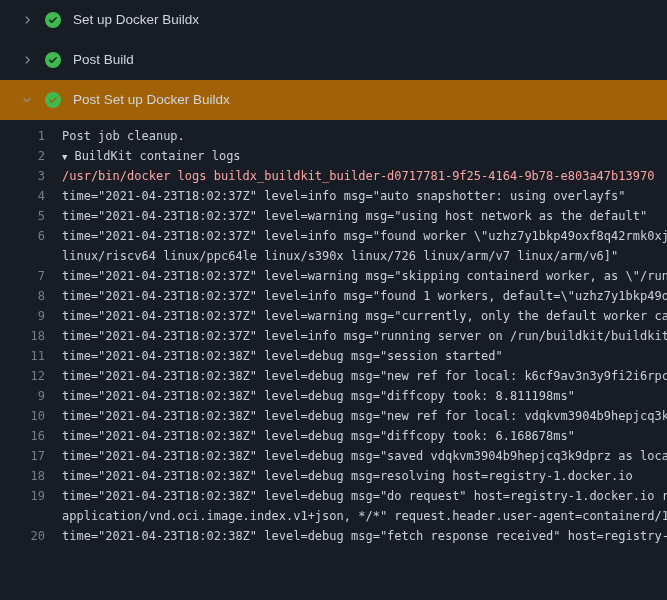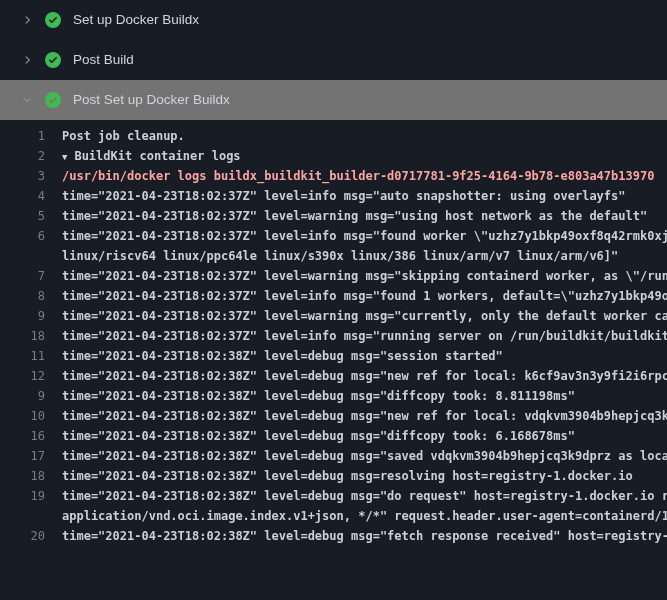--- a/index.html
+++ b/index.html
@@ -10,37 +10,37 @@
     font-family: "Liberation Sans", "DejaVu Sans", sans-serif;
   }
   .viewport { width: 667px; height: 600px; overflow: hidden; position: relative; }
 
   
   .step {
     height: 40px; display: flex; align-items: center; gap: 11px;
     padding: 0 20px; cursor: pointer;
     color: #ced6de; font-size: 13.5px; line-height: 1;
   }
-  .step.expanded { background: #737373; }
+  .step.expanded { background: #a16207; }
   .chev { color: #8b949e; width: 14px; display: flex; justify-content: center; align-items: center; flex: 0 0 14px; }
   .check { color: #3fb950; display: flex; align-items: center; flex: 0 0 16px; }
   .lbl { padding-left: 1px; }
 
   
   .log {
     padding-top: 6px;
     font-family: "DejaVu Sans Mono", "Liberation Mono", monospace;
     font-size: 12px; line-height: 20px; color: #c9d1d9;
   }
   .row { display: flex; height: 20px; overflow: hidden; white-space: pre; }
   .num {
     flex: 0 0 45px; text-align: right; color: #747f8b;
     cursor: pointer; user-select: none;
   }
-  .txt { padding-left: 17px; flex: 1; overflow: hidden; font-weight: bold; }
+  .txt { padding-left: 17px; flex: 1; overflow: hidden; }
   .row.command .txt { color: #fca5a5; }
   .group-toggle { cursor: pointer; }
   .tri { display: inline-block; font-size: 9px; margin-right: 7px; color: #c9d1d9; }
 </style>
 </head>
 <body>
 
 <div class="viewport">
   <div>
       <div class="step">
@@ -83,21 +83,21 @@
         <span class="lbl">Post Set up Docker Buildx</span>
       </div>
     </div>
   <div class="log">
       <div class="row plain"><span class="num">1</span><span class="txt">Post job cleanup.</span></div>
       <div class="row group"><span class="num">2</span><span class="txt group-toggle"><span class="tri">▼</span><span>BuildKit container logs</span></span></div>
       <div class="row command"><span class="num">3</span><span class="txt">/usr/bin/docker logs buildx_buildkit_builder-d0717781-9f25-4164-9b78-e803a47b13970</span></div>
       <div class="row plain"><span class="num">4</span><span class="txt">time="2021-04-23T18:02:37Z" level=info msg="auto snapshotter: using overlayfs"</span></div>
       <div class="row plain"><span class="num">5</span><span class="txt">time="2021-04-23T18:02:37Z" level=warning msg="using host network as the default"</span></div>
       <div class="row plain"><span class="num">6</span><span class="txt">time="2021-04-23T18:02:37Z" level=info msg="found worker \"uzhz7y1bkp49oxf8q42rmk0xj</span></div>
-      <div class="row plain"><span class="num"></span><span class="txt">linux/riscv64 linux/ppc64le linux/s390x linux/386 linux/arm/v7 linux/arm/v6]"</span></div>
+      <div class="row plain"><span class="num"></span><span class="txt">linux/riscv64 linux/ppc64le linux/s390x linux/726 linux/arm/v7 linux/arm/v6]"</span></div>
       <div class="row plain"><span class="num">7</span><span class="txt">time="2021-04-23T18:02:37Z" level=warning msg="skipping containerd worker, as \"/run</span></div>
       <div class="row plain"><span class="num">8</span><span class="txt">time="2021-04-23T18:02:37Z" level=info msg="found 1 workers, default=\"uzhz7y1bkp49o</span></div>
       <div class="row plain"><span class="num">9</span><span class="txt">time="2021-04-23T18:02:37Z" level=warning msg="currently, only the default worker ca</span></div>
       <div class="row plain"><span class="num">18</span><span class="txt">time="2021-04-23T18:02:37Z" level=info msg="running server on /run/buildkit/buildkit</span></div>
       <div class="row plain"><span class="num">11</span><span class="txt">time="2021-04-23T18:02:38Z" level=debug msg="session started"</span></div>
       <div class="row plain"><span class="num">12</span><span class="txt">time="2021-04-23T18:02:38Z" level=debug msg="new ref for local: k6cf9av3n3y9fi2i6rpc</span></div>
       <div class="row plain"><span class="num">9</span><span class="txt">time="2021-04-23T18:02:38Z" level=debug msg="diffcopy took: 8.811198ms"</span></div>
       <div class="row plain"><span class="num">10</span><span class="txt">time="2021-04-23T18:02:38Z" level=debug msg="new ref for local: vdqkvm3904b9hepjcq3k</span></div>
       <div class="row plain"><span class="num">16</span><span class="txt">time="2021-04-23T18:02:38Z" level=debug msg="diffcopy took: 6.168678ms"</span></div>
       <div class="row plain"><span class="num">17</span><span class="txt">time="2021-04-23T18:02:38Z" level=debug msg="saved vdqkvm3904b9hepjcq3k9dprz as loca</span></div>

